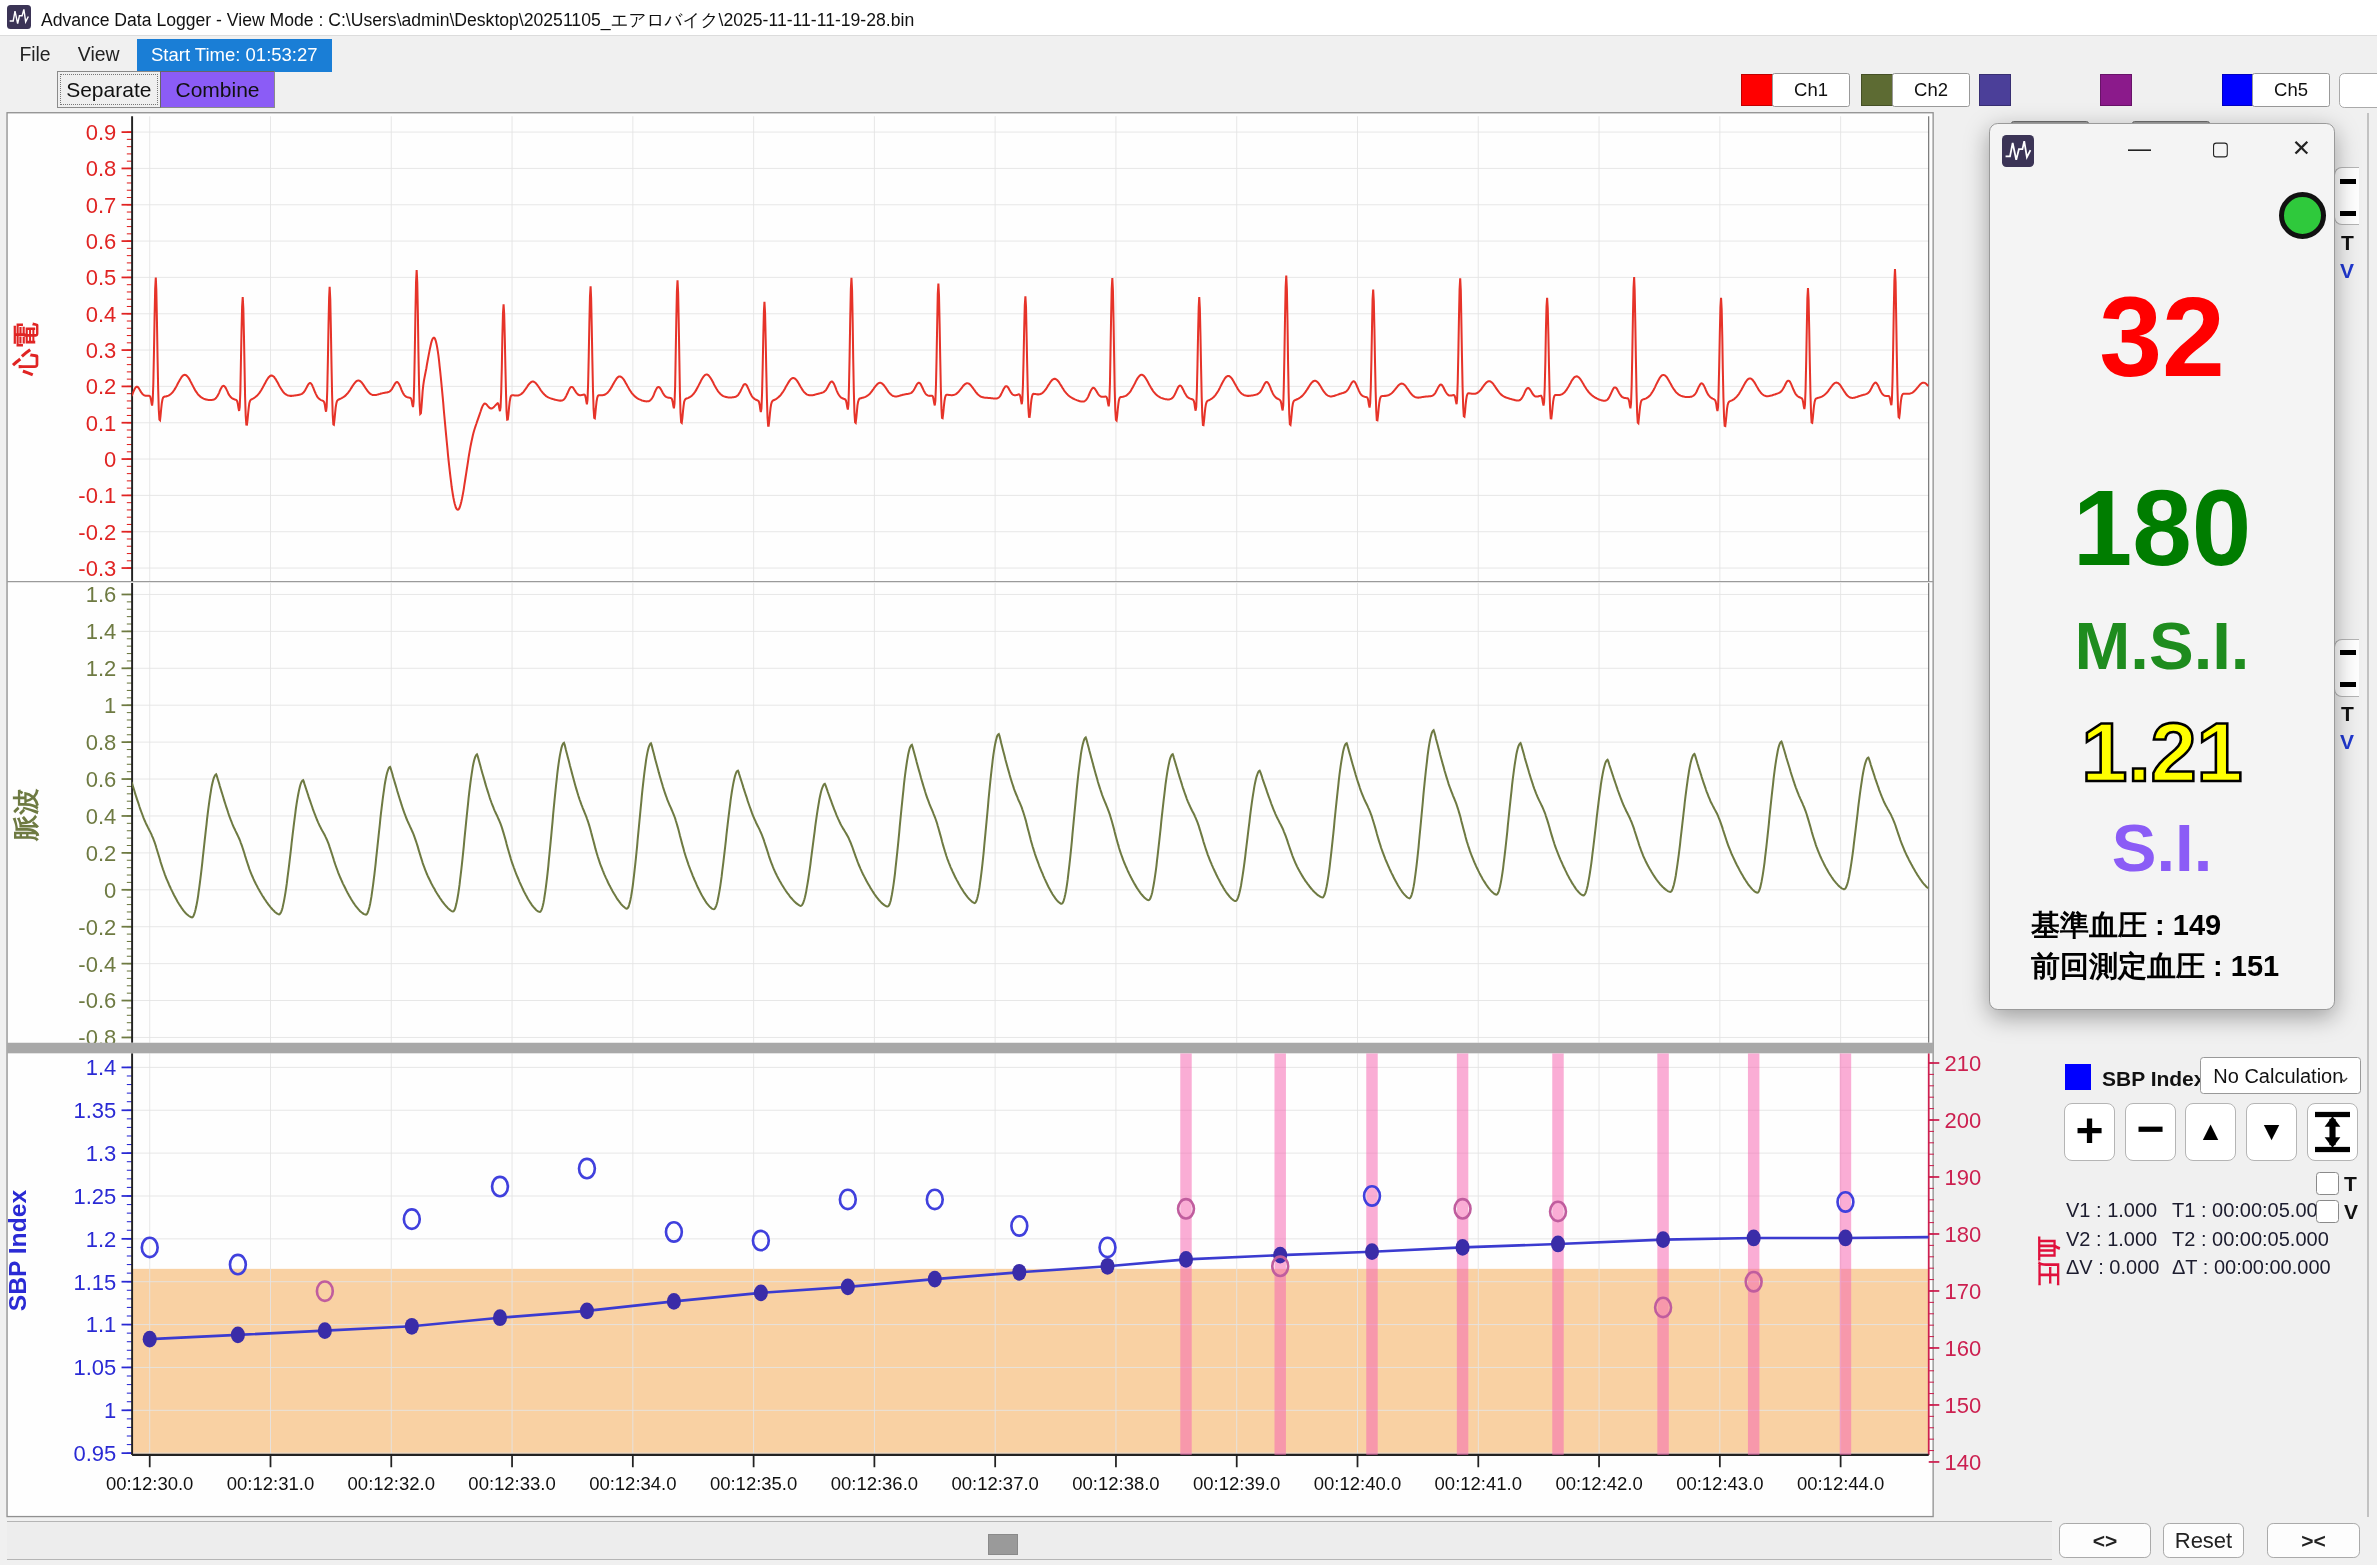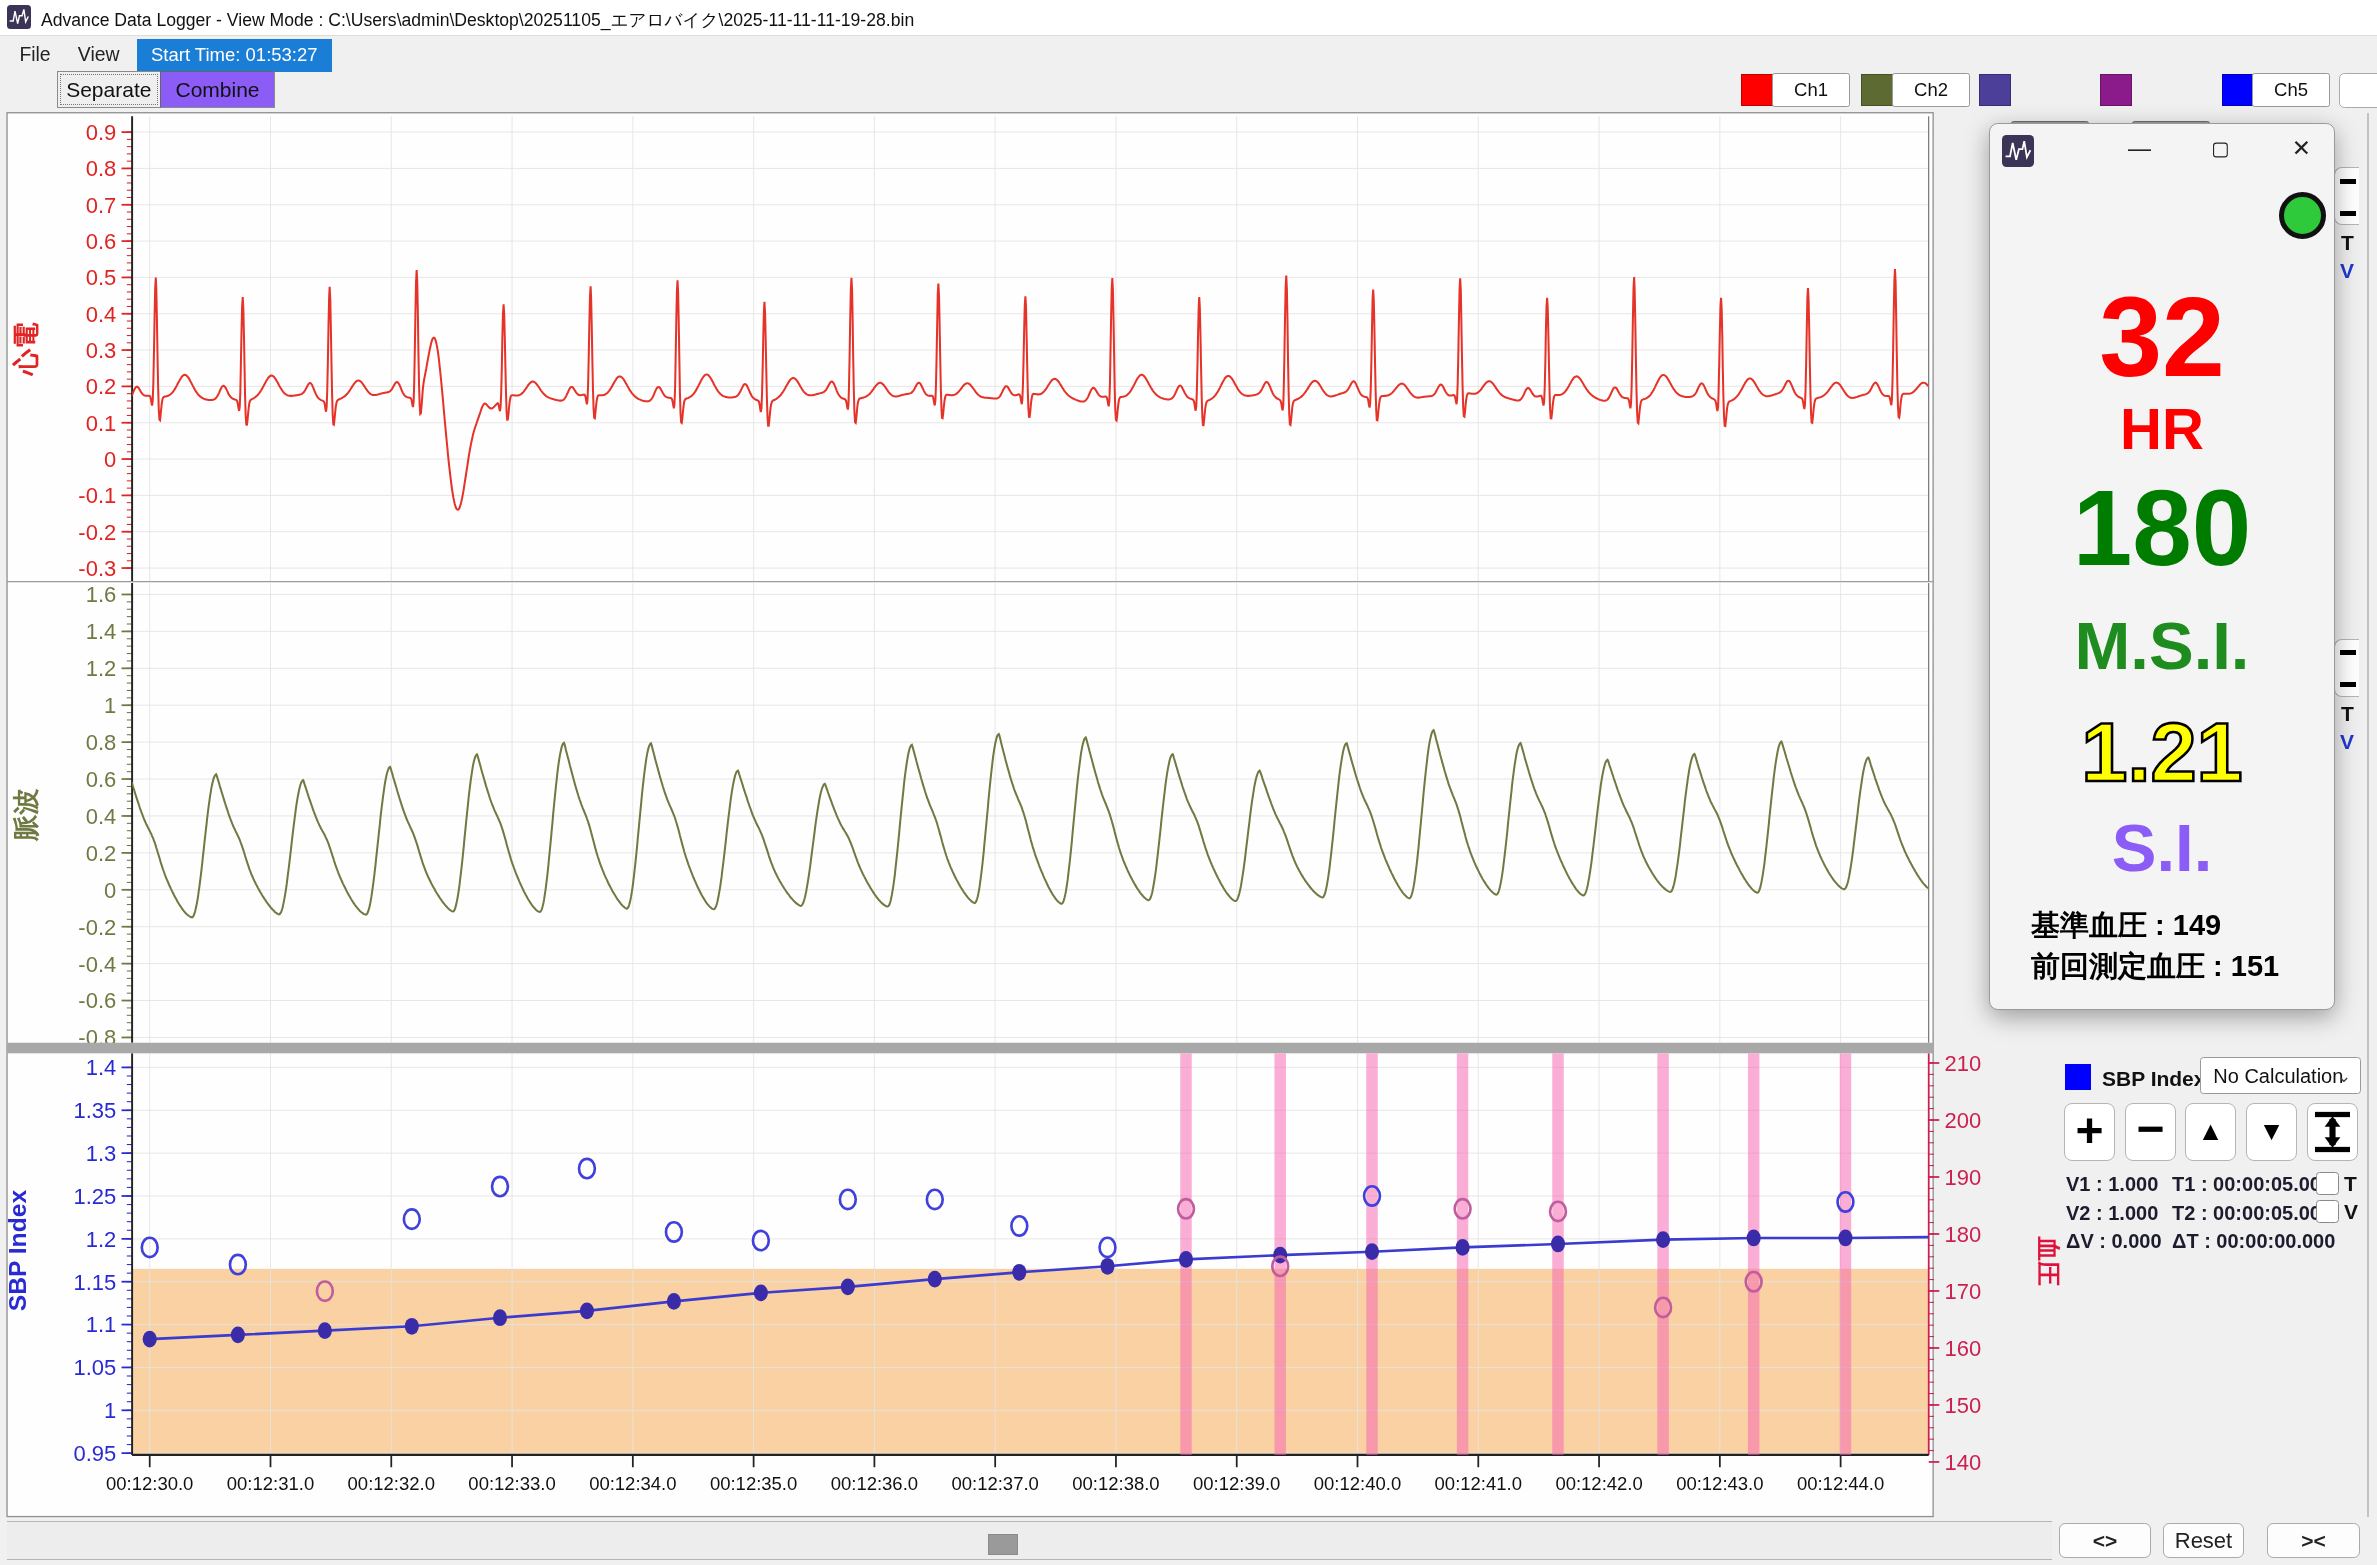--- a/index.html
+++ b/index.html
@@ -25,21 +25,21 @@
   
   .sw{top:74px;width:30px;height:30px;z-index:7;border:0.9px solid rgba(0,0,0,.25);}
   .ch-btn{top:73px;width:76px;height:32px;background:#fff;border:0.9px solid #999;border-radius:2.6px;
           font-size:18.5px;color:#111;text-align:center;line-height:32px;z-index:7;}
   .ch-btn.off{background:#9e9e9e;border-color:#6f6f6f;margin-top:48px;}
   #btn-corner{left:2339px;top:73px;width:39px;height:33px;background:#fff;border:0.9px solid #aaa;
               border-radius:5.3px 0 0 5.3px;z-index:7;}
   
   #charts{left:0;top:0;width:2377px;height:1565px;z-index:1;}
   
-  .panel-txt{font-size:20px;font-weight:700;color:#1c1c2e;z-index:3;white-space:nowrap;}
+  .panel-txt{font-size:20px;font-weight:400;color:#1c1c2e;z-index:3;white-space:nowrap;margin-top:26px;}
   #sbp-swatch{left:2065px;top:1064px;width:25.5px;height:25.5px;background:#0000ff;z-index:3;}
   #sbp-label{left:2102px;top:1067px;font-size:21px;font-weight:600;color:#111;z-index:3;}
   #sbp-dropdown{left:2200px;top:1057px;width:161px;height:37px;background:#fff;border:0.9px solid #999;
                 border-radius:3.5px;z-index:3;font-size:20px;color:#111;line-height:37px;padding-left:12.3px;box-sizing:border-box;}
   #sbp-dropdown .chev{position:absolute;right:8.8px;top:0;font-size:17.6px;color:#444;}
   .ctl-btn{top:1103px;width:49px;height:56px;background:#fff;border:0.9px solid #b5b5b5;border-radius:8px;
            z-index:3;text-align:center;color:#000;}
   .ctl-btn span{display:block;font-weight:bold;}
   #ctl-plus{left:2064px;}  #ctl-minus{left:2125px;} #ctl-up{left:2185px;}
   #ctl-down{left:2246px;}  #ctl-fit{left:2307px;}
@@ -659,21 +659,20 @@
   <div class="abs" id="ov-icon">
     <svg viewBox="0 0 36 36">
         <polyline points="4,24 9,24 12,9 16,28 19,16 23,16 25,7 28,25 32,17" fill="none" stroke="#fff" stroke-width="2"></polyline>
       </svg>
   </div>
   <div class="abs ov-sys" id="ov-min">—</div>
   <div class="abs ov-sys" id="ov-max">▢</div>
   <div class="abs ov-sys" id="ov-close">✕</div>
   <div class="abs" id="ov-led"></div>
   <div class="abs ov-big" id="ov-hr-val">32</div>
-  <div class="abs ov-big" id="ov-hr-lab">HR</div>
   <div class="abs ov-big" id="ov-msi-val">180</div>
   <div class="abs ov-big" id="ov-msi-lab">M.S.I.</div>
   <div class="abs ov-big" id="ov-si-val">1.21</div>
   <div class="abs ov-big" id="ov-si-lab">S.I.</div>
   <div class="abs ov-bp" id="ov-bp1">基準血圧 : 149</div>
   <div class="abs ov-bp" id="ov-bp2">前回測定血圧 : 151</div>
 </div>
 
 <div class="abs" id="hscroll"></div>
 <div class="abs" id="hscroll-handle"></div>

